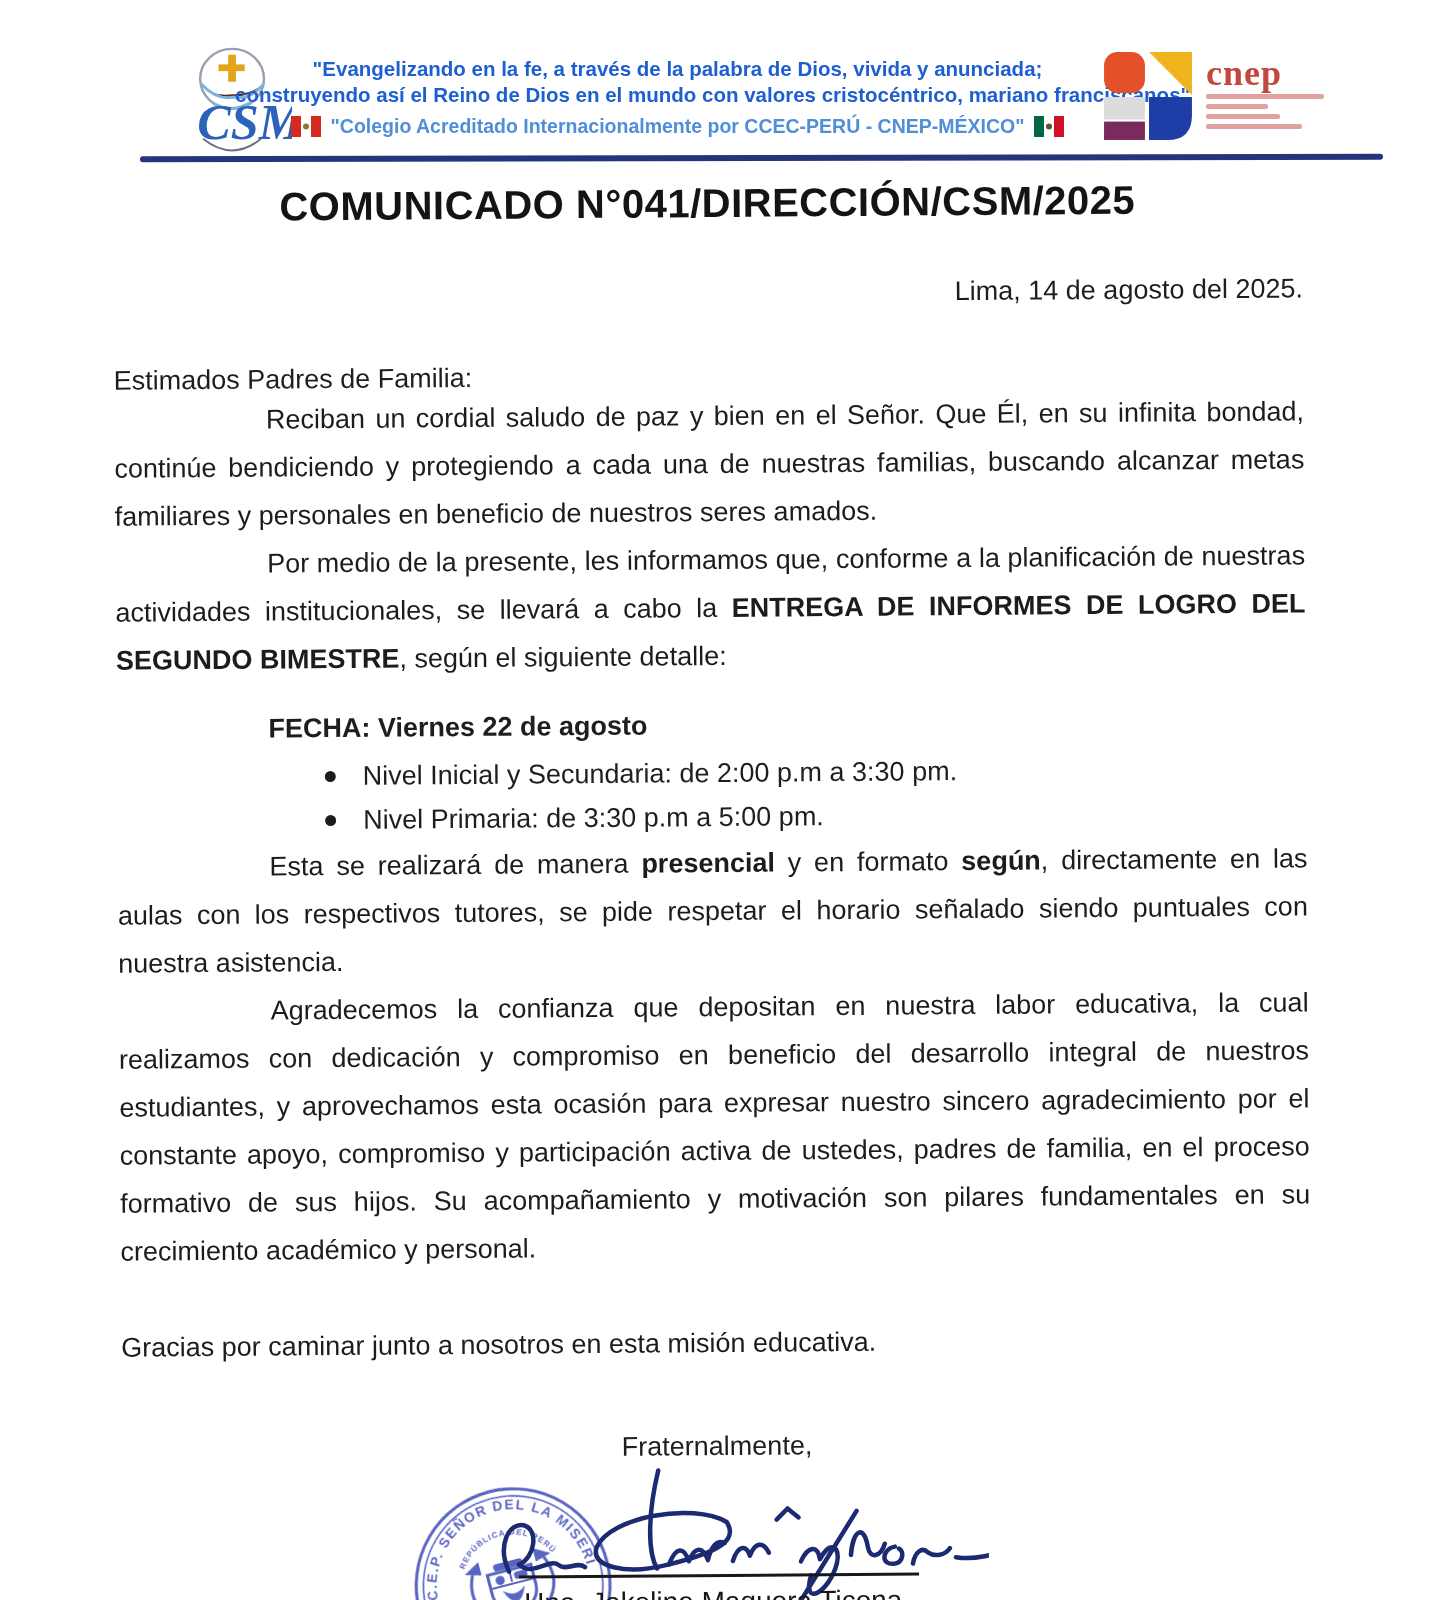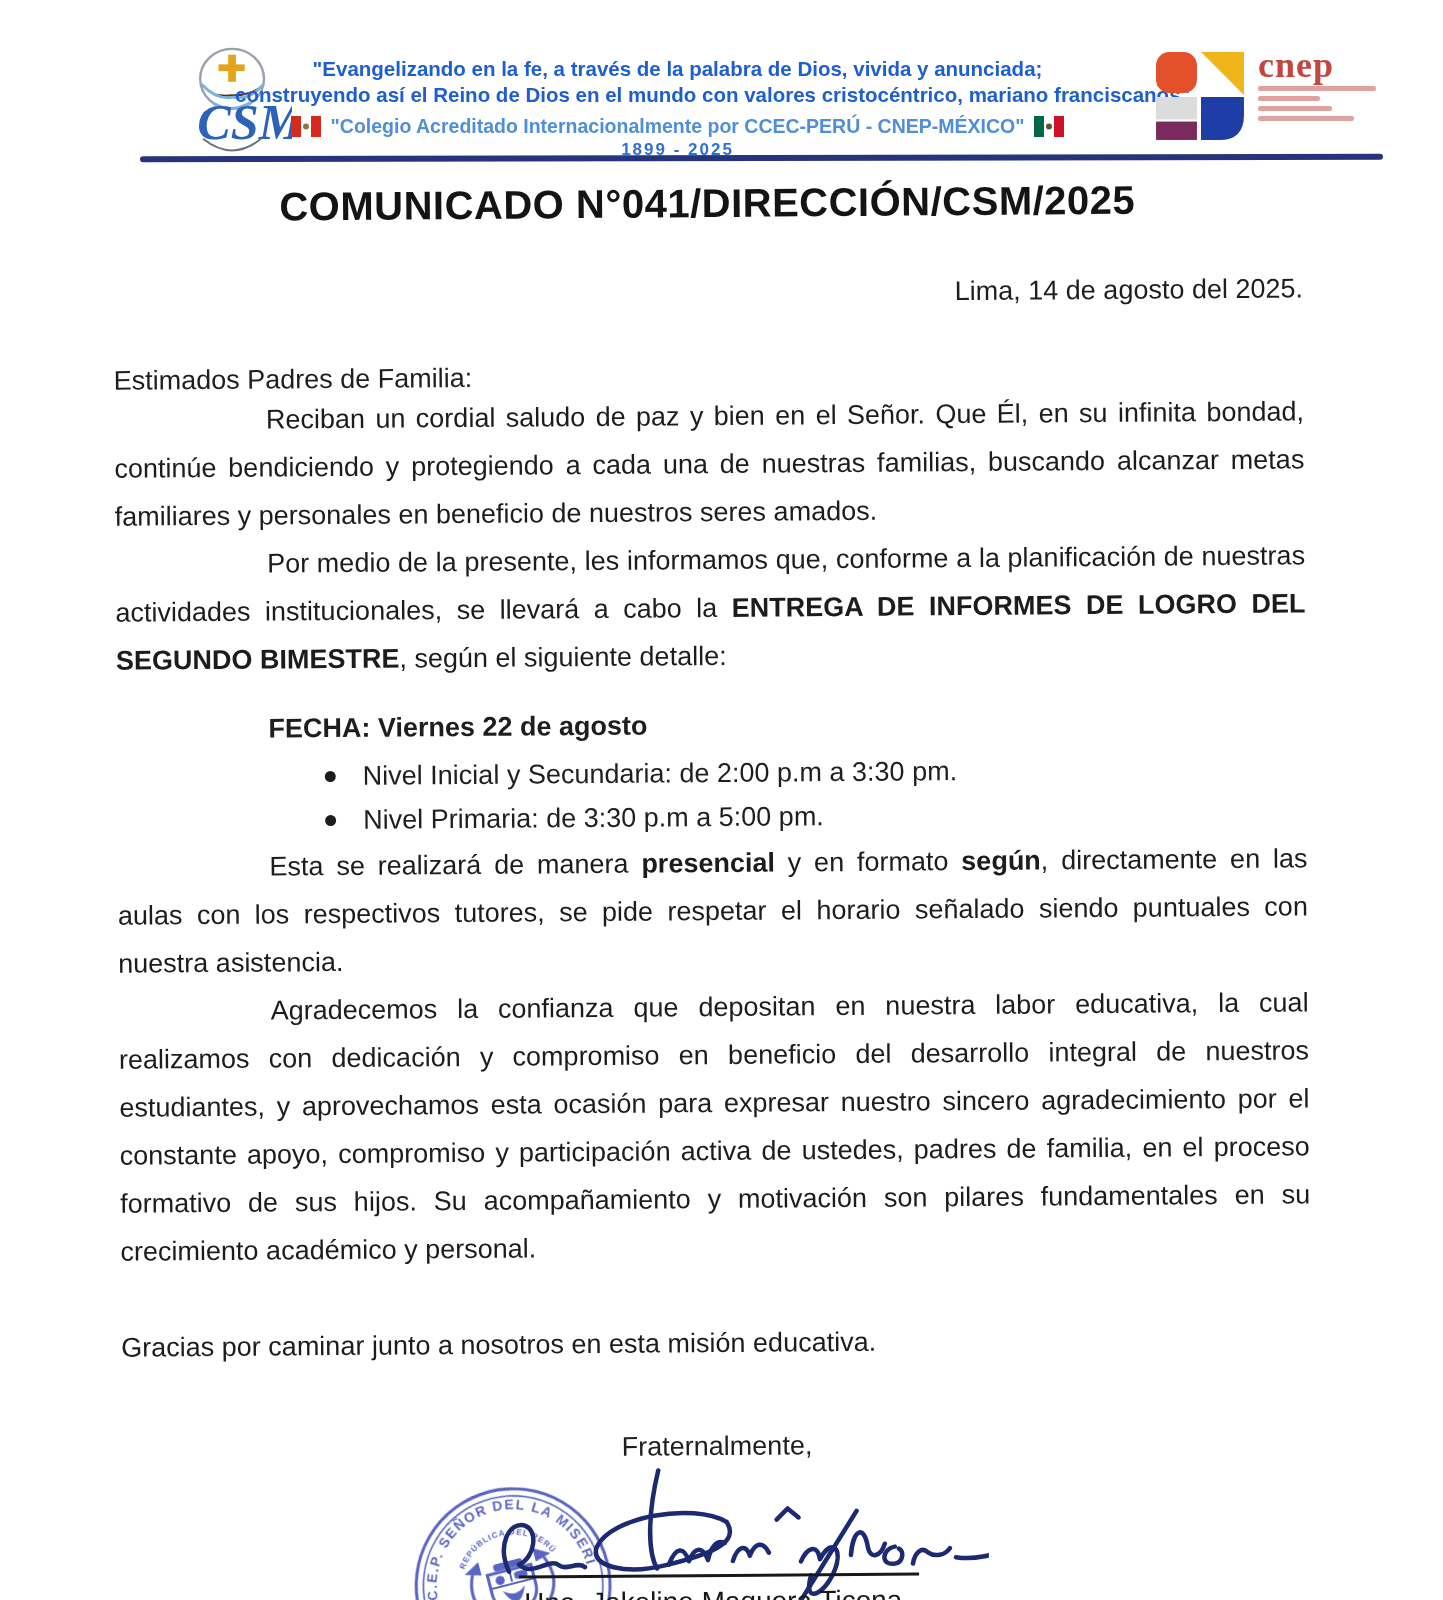--- a/index.html
+++ b/index.html
@@ -17,21 +17,21 @@
   .header-center{
     position:absolute;left:235px;top:56px;width:885px;text-align:center;
   }
   .quote{color:#1d5ed1;font-weight:700;font-size:20.5px;line-height:26px;white-space:nowrap;}
   .accred-row{
     margin-top:7px;display:flex;align-items:center;justify-content:center;gap:10px;
     color:#4f8ed8;font-weight:700;font-size:19.5px;white-space:nowrap;
   }
   .flag{display:inline-block;width:30px;height:21px;flex:0 0 auto;}
   .years{margin-top:2px;color:#2f6fd8;font-weight:700;font-size:17px;letter-spacing:2px;}
-  .cnep{position:absolute;left:1154px;top:50px;display:flex;gap:12px;align-items:flex-start;}
+  .cnep{position:absolute;left:1102px;top:50px;display:flex;gap:12px;align-items:center;}
   .cnep-word{
     font-family:"Liberation Serif", serif;font-weight:700;font-size:36px;line-height:30px;
     color:#c2473f;letter-spacing:1px;
   }
   .cnep-lines{margin-top:6px;}
   .cnep-lines div{height:5px;background:rgba(199,86,78,.55);border-radius:2px;margin-bottom:5px;filter:blur(.3px);}
   .header-rule{
     position:absolute;left:140px;top:155px;width:1243px;height:6px;
     background:#25357c;border-radius:3px;transform:rotate(-0.12deg);
   }
@@ -101,21 +101,20 @@
           <circle cx="15" cy="10.5" r="3" fill="#8a7a3a"></circle>
         </svg>
         <span>"Colegio Acreditado Internacionalmente por CCEC-PERÚ - CNEP-MÉXICO"</span>
         <svg class="flag" viewBox="0 0 30 21">
           <rect x="0" y="0" width="10" height="21" fill="#006847"></rect>
           <rect x="10" y="0" width="10" height="21" fill="#ffffff"></rect>
           <rect x="20" y="0" width="10" height="21" fill="#ce1126"></rect>
           <circle cx="15" cy="10.5" r="3" fill="#6b4e2e"></circle>
         </svg>
       </div>
-      <div class="years">1899 - 2025</div>
     </div>
 
     <div class="cnep">
       <svg width="92" height="92" viewBox="0 0 90 90">
         <rect x="2" y="2" width="40" height="40" rx="13" fill="#e4502a"></rect>
         <polygon points="46,2 88,2 88,44" fill="#f0b41c"></polygon>
         <path d="M46,46 H88 V64 Q88,88 64,88 H46 Z" fill="#1f3da6"></path>
         <rect x="2" y="46" width="40" height="22" fill="#dcdcdc"></rect>
         <rect x="2" y="70" width="40" height="18" fill="#7b2a5e"></rect>
       </svg>

